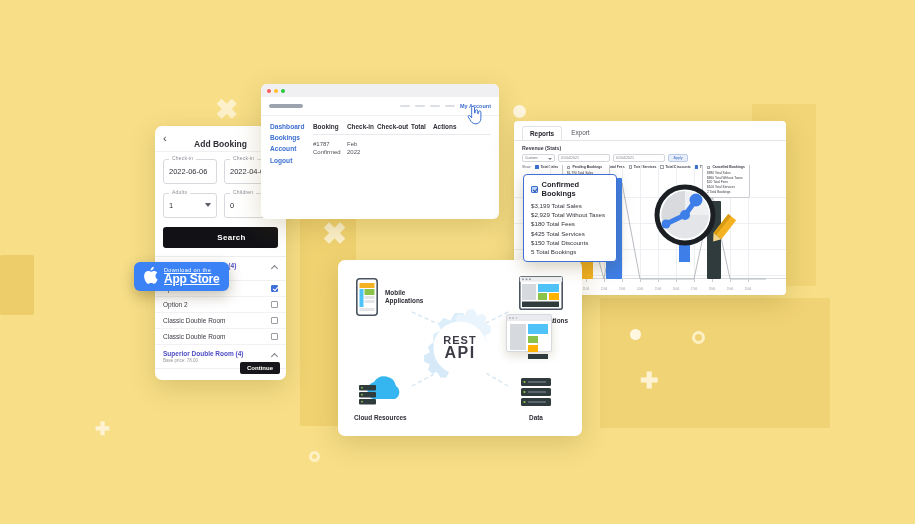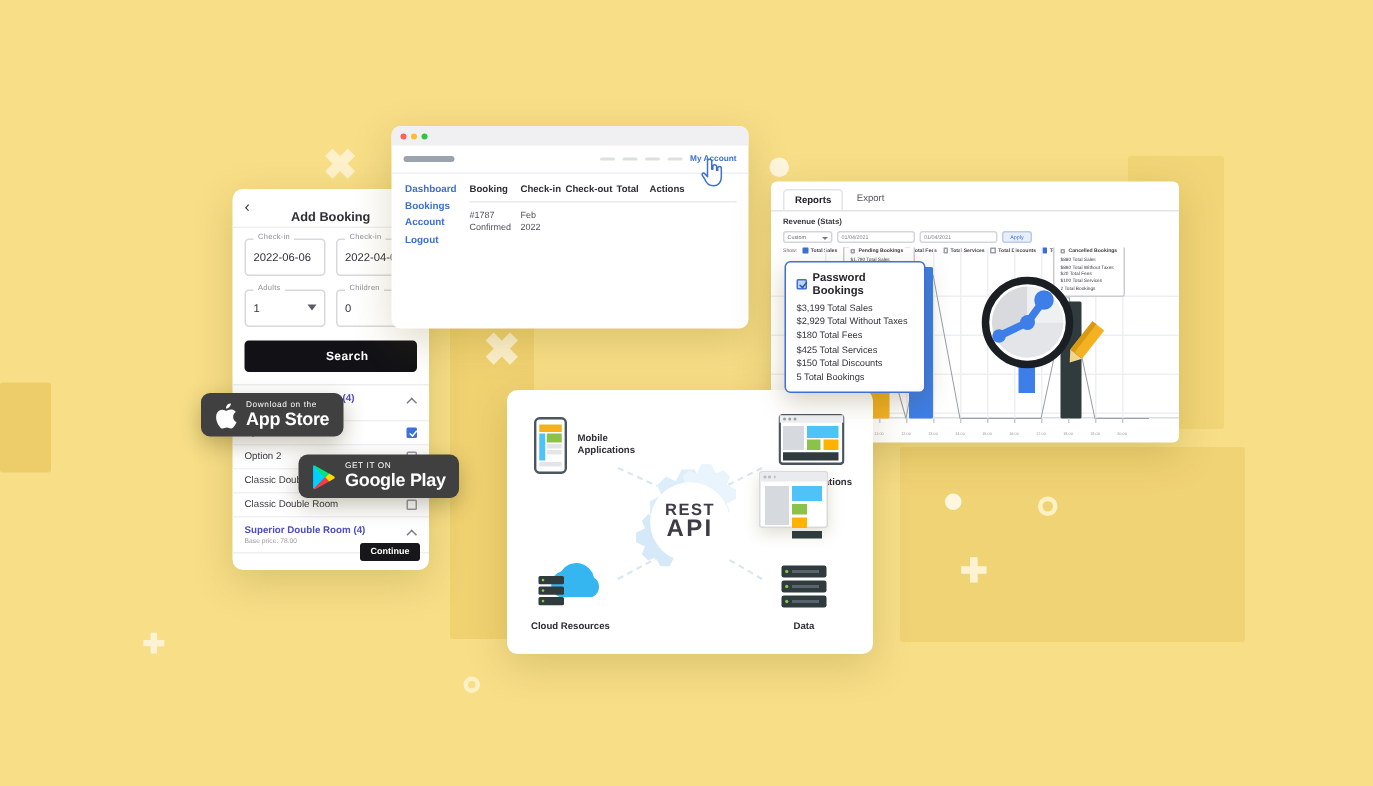--- a/index.html
+++ b/index.html
@@ -84,23 +84,24 @@
     content:""; position:absolute; left:1.8px; top:.3px; width:2.2px; height:4px;
     border-right:1.2px solid #fff; border-bottom:1.2px solid #fff; transform:rotate(40deg);
   }
   .continue-btn {
     position:absolute; right: 6px; bottom: 6px; background:#17171b; color:#fff;
     font-size:6px; padding: 3px 7px; border-radius:2px; font-weight:600;
   }
 
   
   .badge {
-    position:absolute; background:#404040; border-radius:6px; color:#fff;
-    display:flex; align-items:flex-end; gap:6px; padding: 5px 9px;
+    position:absolute; background:#3b82f6; border-radius:6px; color:#fff;
+    display:flex; align-items:flex-start; gap:6px; padding: 5px 9px;
     box-shadow: 0 5px 14px rgba(60,45,5,.30);
+    text-decoration: underline;
   }
   .badge .sub { font-size: 5.5px; letter-spacing:.4px; line-height:1.1; }
   .badge .main { font-size: 12px; font-weight:700; line-height:1.05; letter-spacing:-.2px; }
   #badge-appstore { left: 134px; top: 262px; }
   #badge-googleplay { left: 199px; top: 303px; }
 
   
   #browser-card { left: 261px; top: 84px; width: 238px; height: 135px; border-radius:6px; }
   .br-bar { height: 13px; background:#f0f0f2; display:flex; align-items:center; padding-left:6px; gap:3px; }
   .trf { width:4px; height:4px; border-radius:50%; }
@@ -320,32 +321,20 @@
   <div class="badge" id="badge-appstore">
     <svg width="15" height="17" viewBox="0 0 20 24">
       <path fill="#fff" d="M13.6 3.1c.8-1 1.4-2.3 1.2-3.6-1.2.05-2.6.8-3.4 1.8-.75.9-1.4 2.2-1.2 3.5 1.3.1 2.6-.7 3.4-1.7zM17 12.6c-.03-3 2.45-4.4 2.56-4.5-1.4-2-3.56-2.3-4.33-2.35-1.84-.19-3.6 1.08-4.53 1.08-.94 0-2.38-1.06-3.91-1.03-2 .03-3.85 1.17-4.88 2.96-2.08 3.62-.53 8.97 1.5 11.9 1 1.43 2.18 3.04 3.73 2.98 1.5-.06 2.06-.97 3.87-.97 1.8 0 2.32.97 3.9.94 1.61-.03 2.63-1.46 3.61-2.9 1.14-1.66 1.6-3.27 1.63-3.35-.04-.02-3.13-1.2-3.16-4.76z"></path>
     </svg>
     <div>
       <div class="sub">Download on the</div>
       <div class="main">App Store</div>
     </div>
   </div>
 
-  <div class="badge" id="badge-googleplay">
-    <svg width="16" height="18" viewBox="0 0 22 24">
-      <path fill="#00d0ff" d="M1.5 1.2C1.2 1.5 1 2 1 2.7v18.6c0 .7.2 1.2.5 1.5l.1.1 10.4-10.4v-.2L1.6 1.1l-.1.1z"></path>
-      <path fill="#ffd900" d="M15.6 16.1L12 12.5v-.2l3.6-3.6.1.05 4.3 2.45c1.2.7 1.2 1.8 0 2.5l-4.3 2.45-.1.05z"></path>
-      <path fill="#ff3a44" d="M15.7 16.05L12 12.4 1.5 22.9c.4.4 1.05.45 1.8.05l12.4-6.9z"></path>
-      <path fill="#00e676" d="M15.7 8.75L3.3 1.85c-.75-.4-1.4-.35-1.8.05L12 12.4l3.7-3.65z"></path>
-    </svg>
-    <div>
-      <div class="sub">GET IT ON</div>
-      <div class="main">Google Play</div>
-    </div>
-  </div>
 
   <div class="card" id="browser-card">
     <div class="br-bar">
       <span class="trf" style="background:#ff5f57"></span>
       <span class="trf" style="background:#ffbd2e"></span>
       <span class="trf" style="background:#28c840"></span>
     </div>
     <div class="br-top">
       <span class="logo-bar"></span>
       <span class="nav-bits">
@@ -515,21 +504,21 @@
         <div>$20 Total Fees</div>
         <div>$100 Total Services</div>
         <div>2 Total Bookings</div>
       </div>
     </div>
   </div>
 
   <div id="confirmed-tip">
     <div class="cth">
       <span class="cbox"></span>
-      <span>Password Bookings</span>
+      <span>Confirmed Bookings</span>
     </div>
     <div class="line">$3,199 Total Sales</div>
     <div class="line">$2,929 Total Without Taxes</div>
     <div class="line">$180 Total Fees</div>
     <div class="line">$425 Total Services</div>
     <div class="line">$150 Total Discounts</div>
     <div class="line">5 Total Bookings</div>
   </div>
 
   <svg class="magnifier" style="left:652px; top:182px;" width="72" height="80" viewBox="0 0 72 80">

